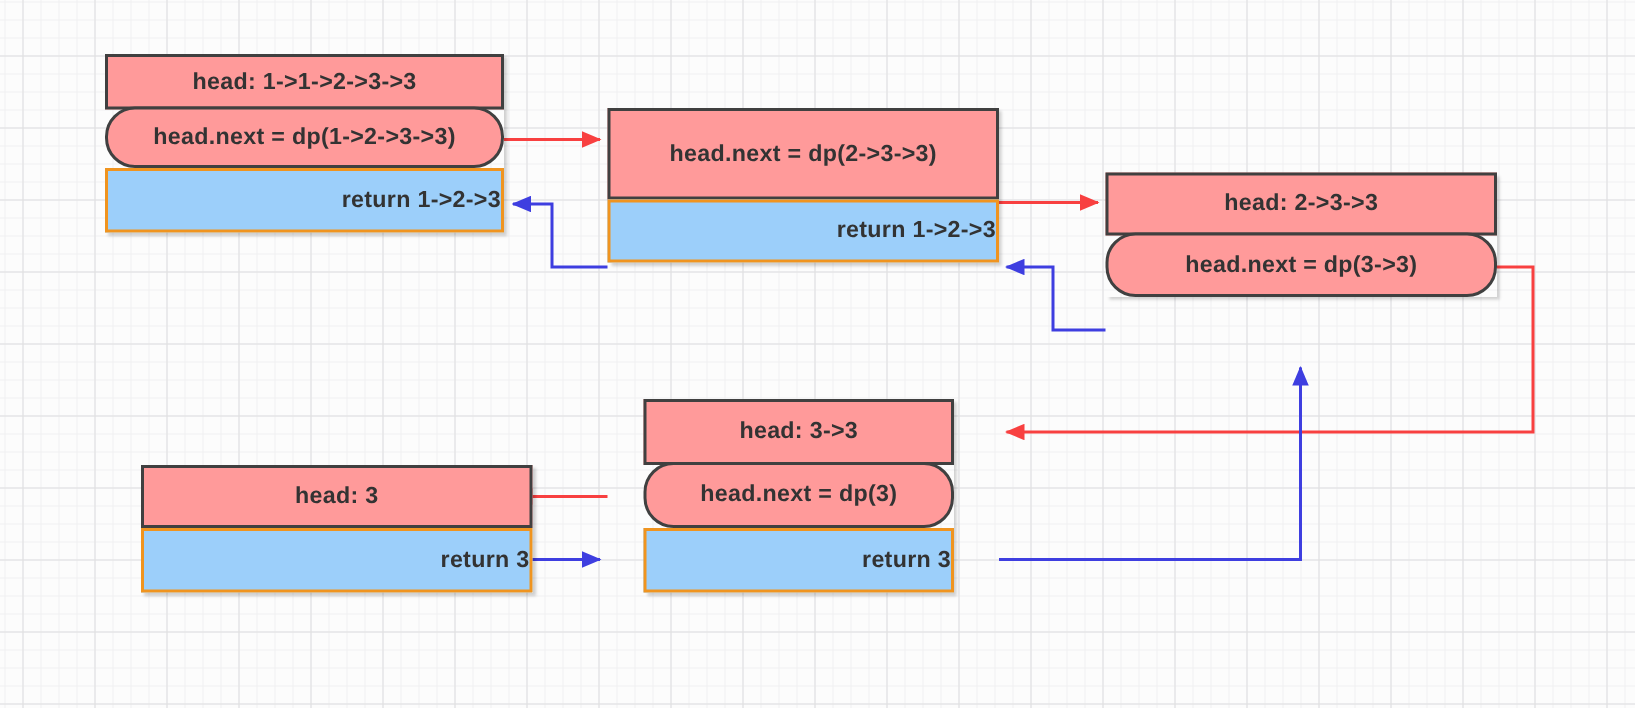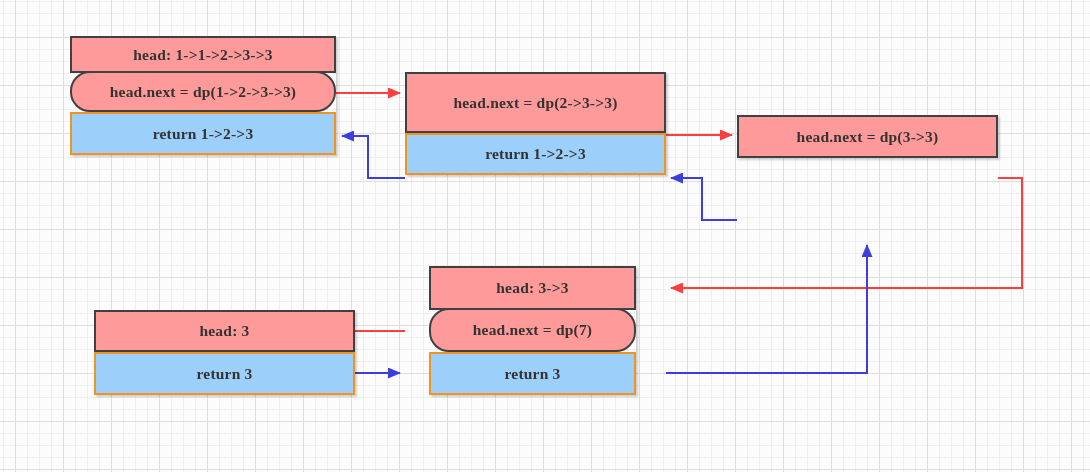--- a/index.html
+++ b/index.html
@@ -13,41 +13,41 @@
       linear-gradient(to bottom, #dedee0 1px, transparent 1px),
       linear-gradient(to right, #efeff1 1px, transparent 1px),
       linear-gradient(to bottom, #efeff1 1px, transparent 1px);
     background-size:48px 48px,48px 48px,12px 12px,12px 12px;
     background-position:15px 37px,15px 37px,3px 1px,3px 1px;
     font-family:"Liberation Sans","DejaVu Sans",sans-serif;
   }
   .frame{
     position:absolute;
     box-shadow:2px 2px 2px rgba(0,0,0,0.18);
-    font-family:Liberation Serif, serif;
   }
   .row{
     box-sizing:border-box;
     display:flex;
     align-items:center;
     justify-content:center;
     font-weight:bold;
     font-size:15.5px;
     letter-spacing:0.2px;
     color:var(--text, #333);
     width:100%;
   }
   .row.pink{
     background:var(--node-fill, #ff9a9a);
     border:2px solid var(--node-border, #404040);
   }
   .row.pink + .row.pink{ margin-top:-2px;border-radius:20px; }
   .row.ret{
     background:var(--return-fill, #9ccffa);
     border:2px solid var(--return-border, #f0941f);
+    justify-content:flex-end;
   }
   svg.wires{
     position:absolute;
     left:0;top:0;
     width:1090px;height:472px;
     overflow:visible;
   }
   .wire{ fill:none; stroke-width:2; }
   .wire.call{ stroke:var(--call-arrow, #f84040); }
   .wire.ret{ stroke:var(--return-arrow, #3e3ee0); }
@@ -97,31 +97,34 @@
   <div class="frame" style="left:405px;top:72px;width:261px">
     <div class="row pink" style="height:61px">
       <span>head.next = dp(2-&gt;3-&gt;3)</span>
     </div>
     <div class="row ret" style="height:42px">
       <span>return 1-&gt;2-&gt;3</span>
     </div>
   </div>
 
   <div class="frame" style="left:737px;top:115px;width:261px">
+    <div class="row pink" style="height:42px">
+      <span>head: 2-&gt;3-&gt;3</span>
+    </div>
     <div class="row pink" style="height:43px">
       <span>head.next = dp(3-&gt;3)</span>
     </div>
   </div>
 
   <div class="frame" style="left:429px;top:266px;width:207px">
     <div class="row pink" style="height:44px">
       <span>head: 3-&gt;3</span>
     </div>
     <div class="row pink" style="height:44px">
-      <span>head.next = dp(7)</span>
+      <span>head.next = dp(3)</span>
     </div>
     <div class="row ret" style="height:43px">
       <span>return 3</span>
     </div>
   </div>
 
   <div class="frame" style="left:94px;top:310px;width:261px">
     <div class="row pink" style="height:42px">
       <span>head: 3</span>
     </div>

